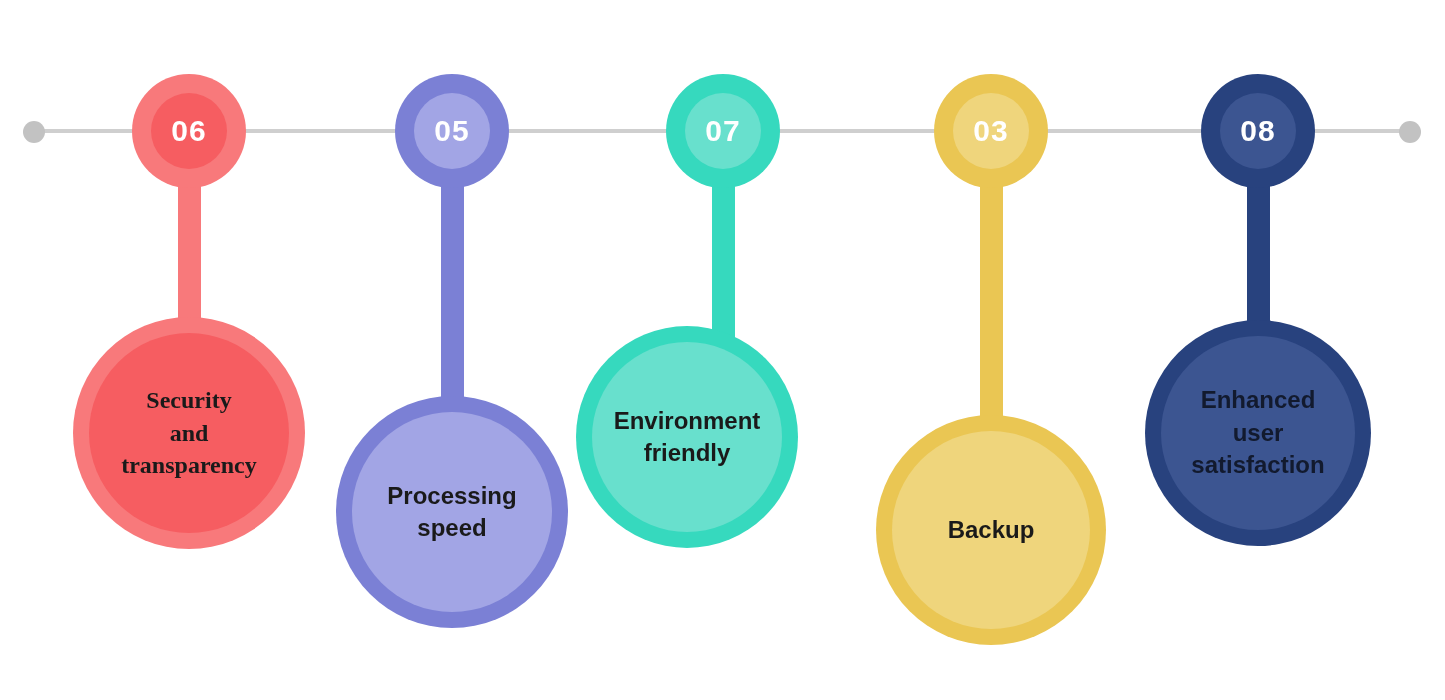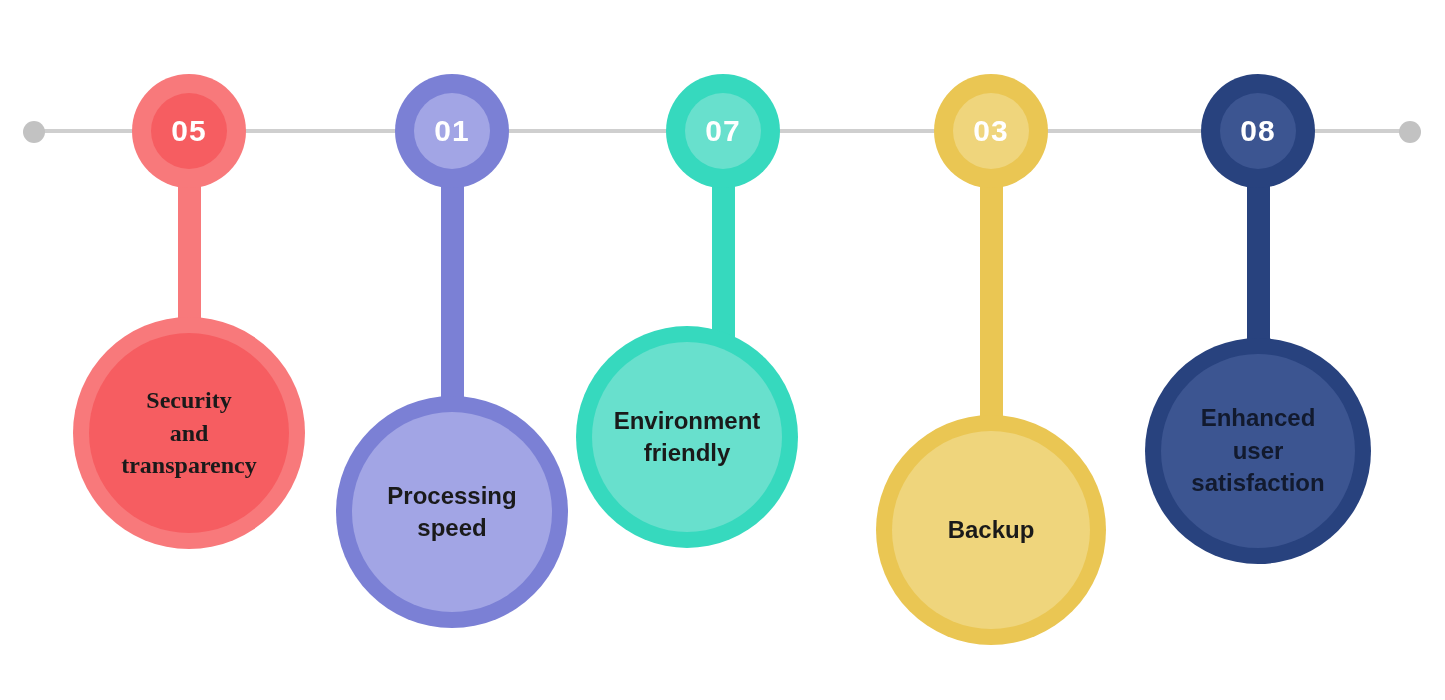--- a/index.html
+++ b/index.html
@@ -103,52 +103,52 @@
   .i3 .node   { left: 666px;  top: 74px; }
   .i3 .stem   { left: 712px;  top: 131px; height: 306px; }
   .i3 .bubble { left: 576px;  top: 326px; width: 222px; height: 222px; }
 
   .i4 .node   { left: 934px;  top: 74px; }
   .i4 .stem   { left: 980px;  top: 131px; height: 399px; }
   .i4 .bubble { left: 876px;  top: 415px; width: 230px; height: 230px; text-decoration: underline; }
 
   .i5 .node   { left: 1201px; top: 74px; }
   .i5 .stem   { left: 1247px; top: 131px; height: 304px; }
-  .i5 .bubble { left: 1145px; top: 338px; width: 226px; height: 226px; }
+  .i5 .bubble { left: 1145px; top: 320px; width: 226px; height: 226px; }
 </style>
 </head>
 <body>
 
 <div class="canvas">
 
   <div class="timeline-line"></div>
   <div class="end-dot left"></div>
   <div class="end-dot right"></div>
 
   <div class="item i1" style="--outer: #f8797b; --inner: #f65d61; --num-color: #ffffff; --label-color: #1a1a1a;">
     <div class="stem"></div>
     <div class="node">
       <div class="node-inner">
-        <span class="num">05</span>
+        <span class="num">06</span>
       </div>
     </div>
     <div class="bubble">
       <div class="bubble-inner">
         <span class="label">Security
 and
 transparency</span>
       </div>
     </div>
   </div>
 
   <div class="item i2" style="--outer: #7b80d5; --inner: #a2a5e5; --num-color: #ffffff; --label-color: #1a1a1a;">
     <div class="stem"></div>
     <div class="node">
       <div class="node-inner">
-        <span class="num">01</span>
+        <span class="num">05</span>
       </div>
     </div>
     <div class="bubble">
       <div class="bubble-inner">
         <span class="label">Processing
 speed</span>
       </div>
     </div>
   </div>
 

